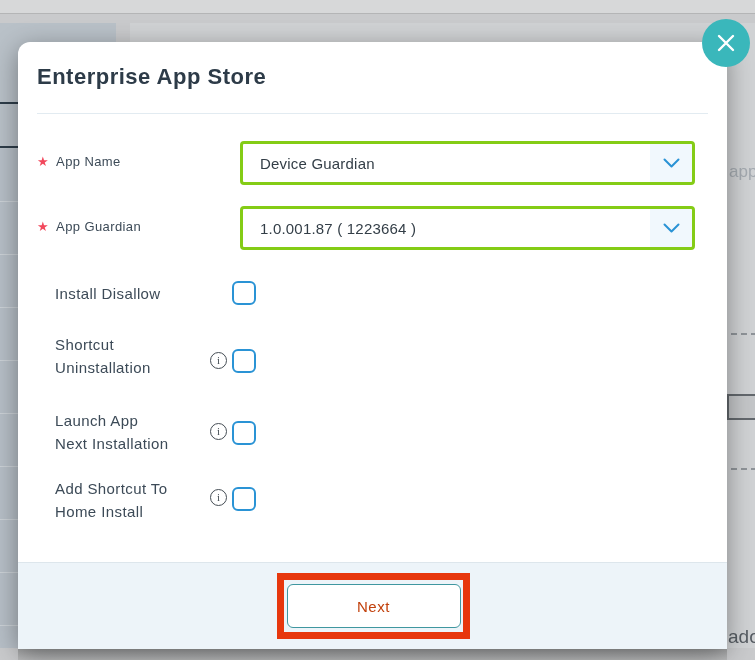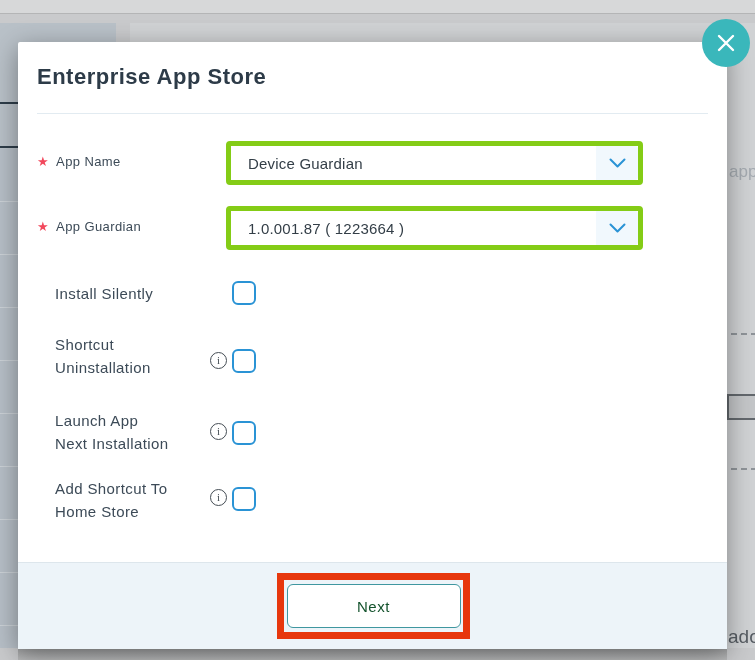--- a/index.html
+++ b/index.html
@@ -19,47 +19,47 @@
   .bg-text-top{position:absolute;left:729px;top:162px;color:#a4aab0;font-size:17px;white-space:nowrap}
   .bg-dash1{position:absolute;left:731px;top:333px;width:26px;border-top:2px dashed #8f9499}
   .bg-mini-btn{position:absolute;left:727px;top:394px;width:30px;height:26px;border:2px solid #63686d;background:#c4c6c8;box-sizing:border-box}
   .bg-dash2{position:absolute;left:731px;top:468px;width:26px;border-top:2px dashed #8f9499}
   .bg-text-bottom{position:absolute;left:728px;top:626px;color:#565c62;font-size:19px;white-space:nowrap}
   .bg-bottom-block{position:absolute;left:103px;top:648px;width:15px;height:12px;background:#64676a}
   .bg-bottom-shade{position:absolute;left:18px;top:648px;width:709px;height:12px;background:linear-gradient(#9fa0a1,#b8b9ba)}
 
   
   .modal{position:absolute;left:18px;top:42px;width:709px;height:606px;background:#ffffff;
-    border-radius:2px;box-shadow:0 6px 26px rgba(0,0,0,.38)}
+    border-radius:12px;box-shadow:0 6px 26px rgba(0,0,0,.38)}
   .modal-title{position:absolute;left:19px;top:22px;font-size:22px;font-weight:700;color:#2d3b48;letter-spacing:.5px}
   .modal-divider{position:absolute;left:19px;top:71px;width:671px;height:1px;background:#e2ebf1}
 
   .field-label{position:absolute;left:19px;font-size:13px;color:#3c4a57;letter-spacing:.4px;display:flex;align-items:center}
   .star{color:#f2485c;font-size:13px;margin-right:7px}
   .star::before{content:"\2605"}
 
-  .select{position:absolute;left:208px;width:417px;height:44px;border:5px solid #84cc16;border-radius:4px;
+  .select{position:absolute;left:222px;width:455px;height:44px;border:3px solid #84cc16;border-radius:4px;
     background:#fff;display:flex;align-items:stretch;box-sizing:border-box;cursor:pointer}
   .select-value{flex:1;display:flex;align-items:center;padding-left:17px;font-size:15px;color:#333e47;letter-spacing:.2px}
   .select-chev{width:42px;background:#f1f8fd;display:flex;align-items:center;justify-content:center;border-radius:0 3px 3px 0}
 
   .cb-label{position:absolute;left:37px;font-size:15px;color:#3c4a57;line-height:23px;letter-spacing:.4px}
   .cb-label span{display:block}
   .checkbox{position:absolute;left:214px;width:24px;height:24px;border:2px solid #2a93d5;border-radius:6px;
     background:#fff;box-sizing:border-box;cursor:pointer}
   .info{position:absolute;left:192px;width:17px;height:17px;border:1.5px solid #454d54;border-radius:50%;
     color:#454d54;font-size:11px;line-height:1;display:flex;align-items:center;justify-content:center;
     font-family:"Liberation Serif", serif;box-sizing:border-box}
   .info::after{content:"i"}
 
   .modal-footer{position:absolute;left:0;top:520px;width:709px;height:86px;background:#edf4f9;border-top:1px solid #dde6ec}
   .highlight-box{position:absolute;left:259px;top:10px;width:193px;height:66px;border:7px solid #e7370d;
     box-sizing:border-box;display:flex;align-items:center;justify-content:center}
   .next-btn{width:172px;height:42px;background:#fff;border:1.5px solid #3f97a0;border-radius:6px;
-    color:#14532d;font-size:15px;letter-spacing:.6px;display:flex;align-items:center;justify-content:center;
+    color:#c2410c;font-size:15px;letter-spacing:.6px;display:flex;align-items:center;justify-content:center;
     cursor:pointer;font-family:"Liberation Sans", sans-serif}
 
   .close-btn{position:absolute;left:702px;top:19px;width:48px;height:48px;border-radius:50%;background:#3ab7bb;
     border:none;display:flex;align-items:center;justify-content:center;cursor:pointer;padding:0}
 </style>
 </head>
 <body>
 
 <div>
   <div class="bg-topstrip"></div>
@@ -101,42 +101,42 @@
   <div class="select" style="top:164px">
     <span class="select-value">1.0.001.87 ( 1223664 )</span>
     <span class="select-chev">
       <svg width="17" height="11" viewBox="0 0 17 11">
           <path d="M1.5 1.5 L8.5 8.5 L15.5 1.5" stroke="#2a93d5" stroke-width="2" fill="none" stroke-linecap="round" stroke-linejoin="round"></path>
         </svg>
     </span>
   </div>
 
   <div class="cb-label" style="top:240px">
-    <span>Install Silently</span>
+    <span>Install Disallow</span>
     <span></span>
   </div>
   <div class="checkbox" style="top:239px"></div>
 
   <div class="cb-label" style="top:291px">
     <span>Shortcut</span>
     <span>Uninstallation</span>
   </div>
   <div class="info" style="top:310px"></div>
   <div class="checkbox" style="top:307px"></div>
 
   <div class="cb-label" style="top:367px">
     <span>Launch App</span>
     <span>Next Installation</span>
   </div>
   <div class="info" style="top:381px"></div>
   <div class="checkbox" style="top:379px"></div>
 
   <div class="cb-label" style="top:435px">
     <span>Add Shortcut To</span>
-    <span>Home Store</span>
+    <span>Home Install</span>
   </div>
   <div class="info" style="top:447px"></div>
   <div class="checkbox" style="top:445px"></div>
 
   <div class="modal-footer">
     <div class="highlight-box">
       <div class="next-btn">Next</div>
     </div>
   </div>
 </div>

